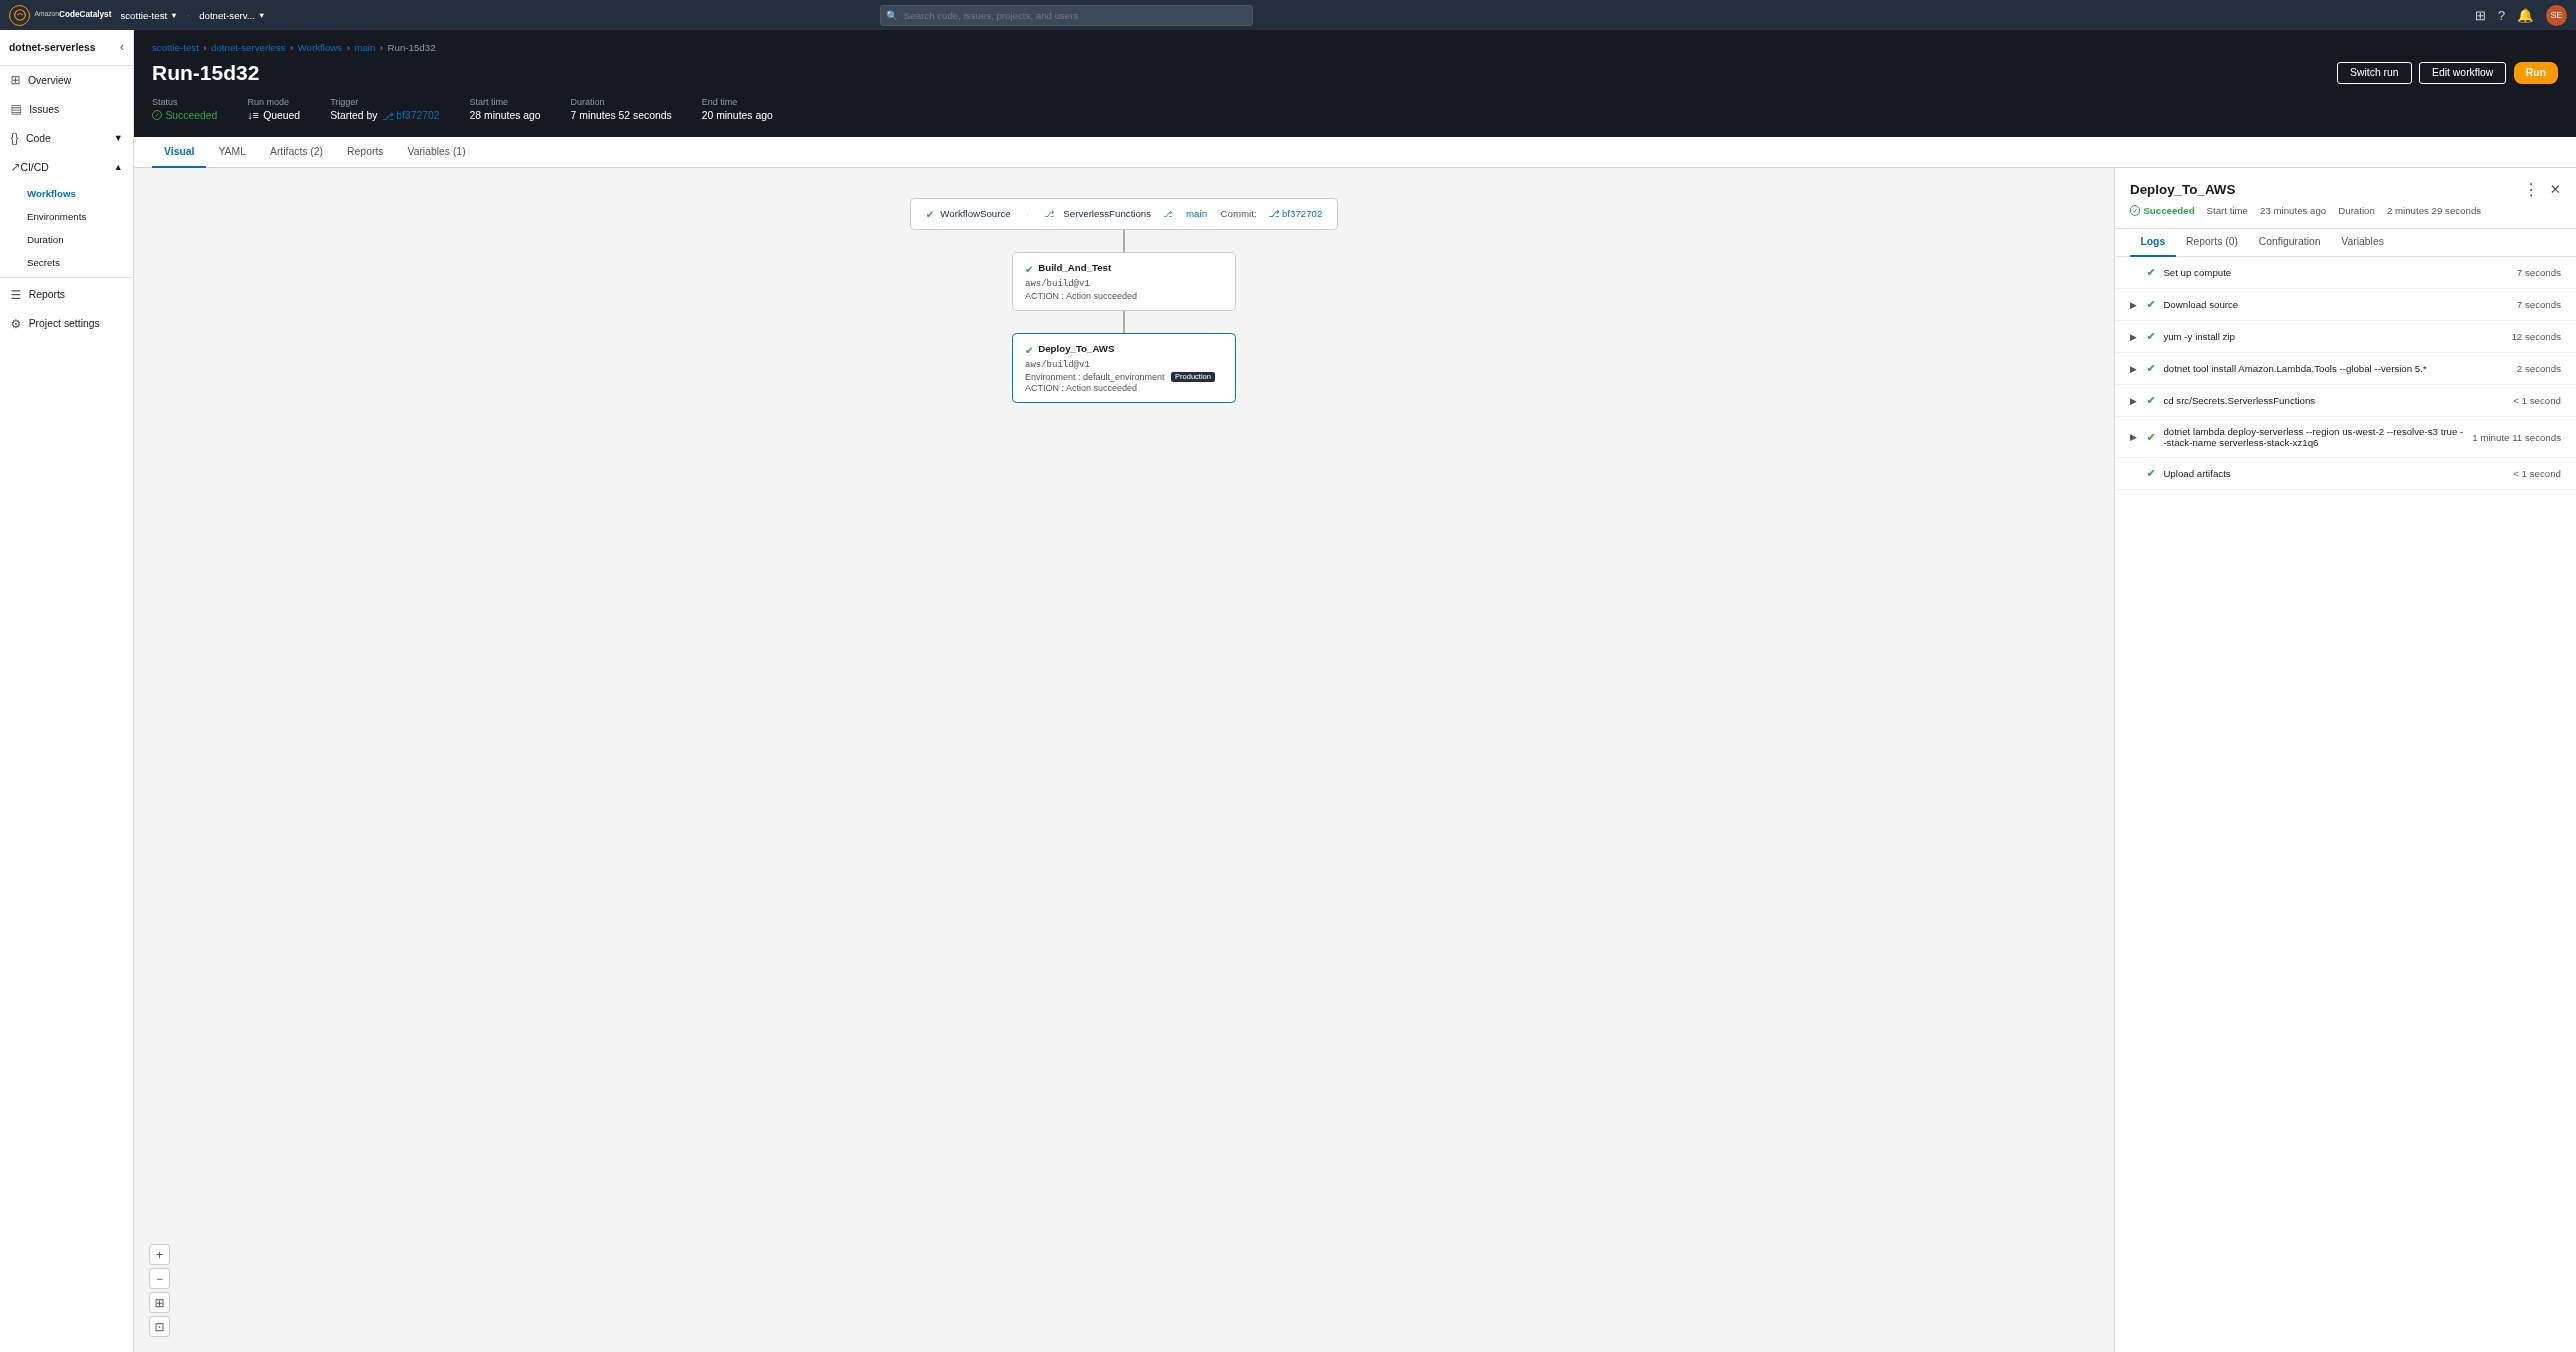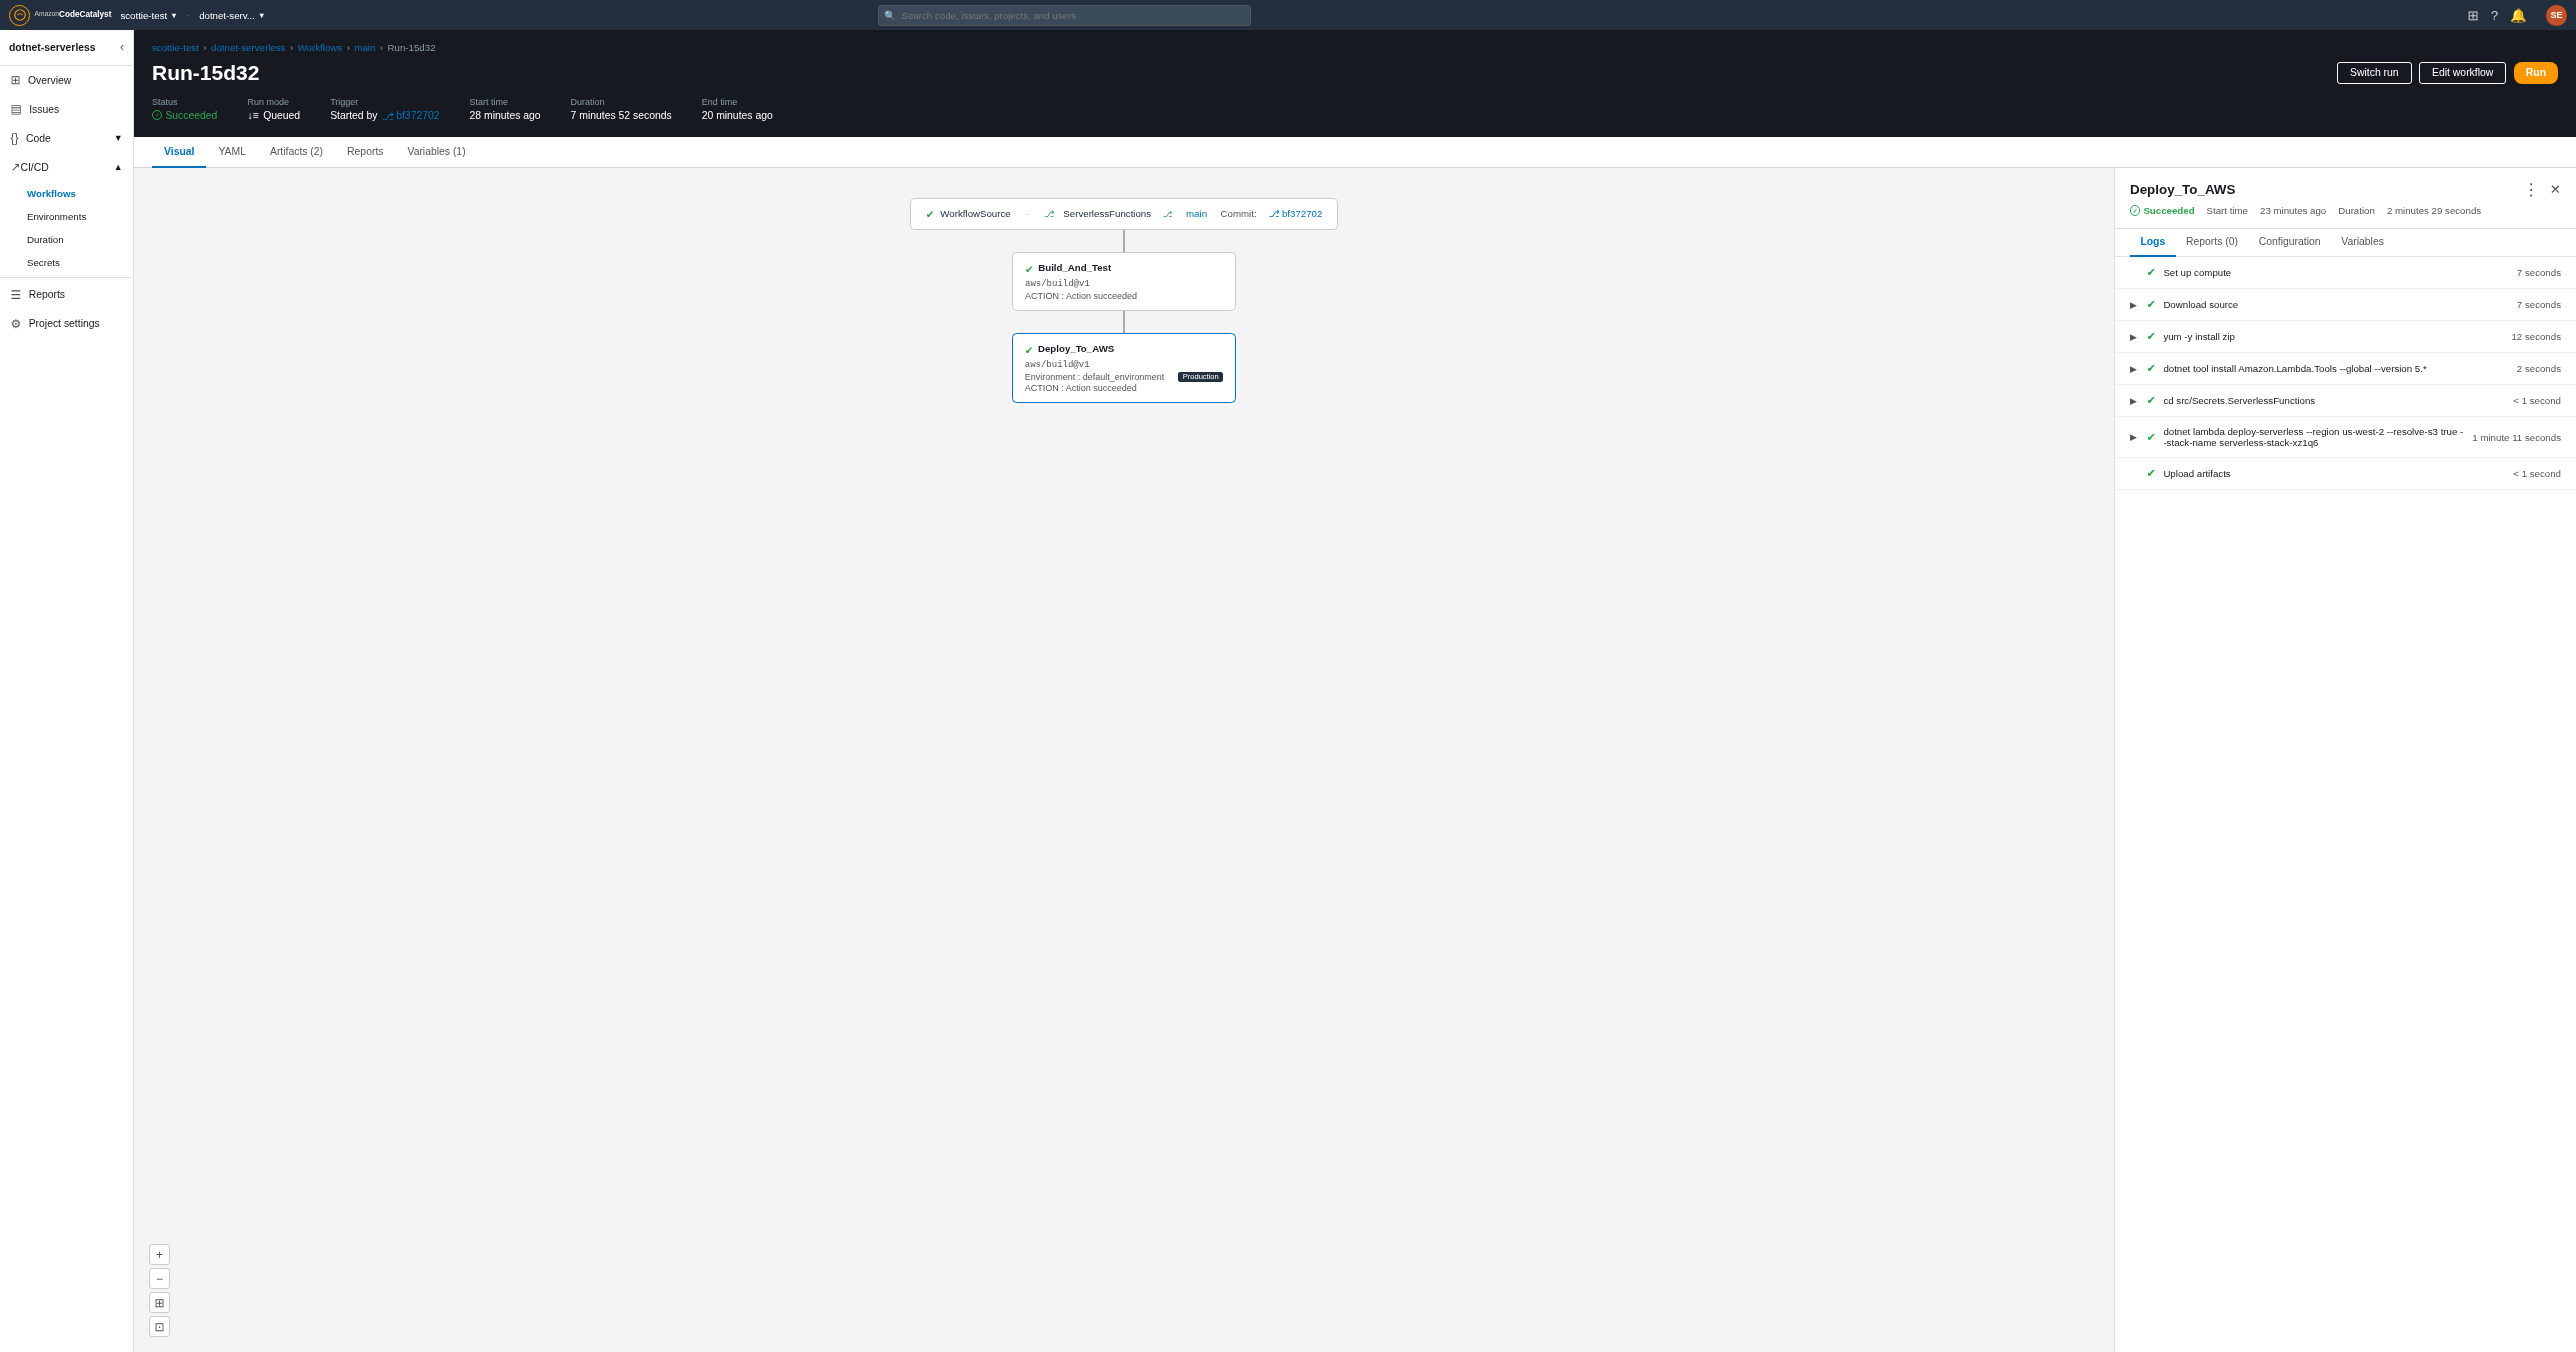--- a/index.html
+++ b/index.html
@@ -12,21 +12,21 @@
     }
     .top-nav-logo { display: flex; align-items: center; gap: 4.5px; font-size: 8.2px; color: #fff; }
     .top-nav-logo-circle { width: 21px; height: 21px; border-radius: 50%; border: 1.5px solid #ff9900; display: flex; align-items: center; justify-content: center; font-size: 6px; }
     .top-nav-project { display: flex; align-items: center; gap: 3px; font-size: 9.7px; color: #fff; cursor: pointer; }
     .top-nav-search { flex: 1; max-width: 373px; margin: 0 auto; }
     .top-nav-search input { width: 100%; height: 21px; border-radius: 3px; border: 0.7px solid #555; background: #3a4a5a; color: #ccc; padding: 0 7.5px 0 22.4px; font-size: 9.7px; }
     .search-wrap { position: relative; }
     .search-wrap .search-icon-pos { position: absolute; left: 6px; top: 50%; transform: translateY(-50%); color: #aaa; font-size: 9.7px; }
     .top-nav-actions { display: flex; align-items: center; gap: 12px; margin-left: auto; }
     .top-nav-icon { color: #ccc; font-size: 13.4px; cursor: pointer; }
-    .top-nav-avatar { width: 21px; height: 21px; border-radius: 50%; background: #c7522a; color: #fff; display: flex; align-items: center; justify-content: center; font-size: 9px; font-weight: bold; cursor: pointer; margin-left: 7px; }
+    .top-nav-avatar { width: 21px; height: 21px; border-radius: 50%; background: #c7522a; color: #fff; display: flex; align-items: center; justify-content: center; font-size: 9px; font-weight: normal; cursor: pointer; }
 
     
     .app-layout { display: flex; height: calc(100vh - 30px); }
 
     
     .sidebar { width: 134px; background: #fff; border-right: 0.7px solid #e0e0e0; display: flex; flex-direction: column; flex-shrink: 0; }
     .sidebar-header { display: flex; align-items: center; justify-content: space-between; padding: 10.4px 9px; border-bottom: 0.7px solid #e0e0e0; }
     .sidebar-title { font-size: 10.4px; font-weight: 700; color: #16191f; }
     .sidebar-collapse-btn { color: #555; cursor: pointer; font-size: 12px; }
     .sidebar-item { display: flex; align-items: center; gap: 7.5px; padding: 7.5px 10.4px; cursor: pointer; color: #16191f; font-size: 10.4px; }
@@ -67,21 +67,21 @@
     .visual-area { display: flex; flex: 1; overflow: hidden; }
     .workflow-canvas { flex: 1; background: #f4f4f4; position: relative; overflow: hidden; }
     .canvas-inner { padding: 30px; display: flex; flex-direction: column; align-items: center; gap: 0; }
     .wf-source-box { background: #fff; border: 0.7px solid #ccc; border-radius: 4.5px; padding: 9px 15px; display: flex; align-items: center; gap: 9px; min-width: 298px; font-size: 9.7px; }
     .wf-connector { width: 1.5px; height: 22.4px; background: #aaa; margin: 0 auto; }
     .wf-step-box { background: #fff; border: 0.7px solid #ccc; border-radius: 4.5px; padding: 9px 12px; min-width: 224px; font-size: 9px; }
     .wf-step-box.selected { border-color: #0073bb; border-width: 1.5px; }
     .wf-step-title { font-size: 9.7px; font-weight: 600; margin-bottom: 3px; color: #16191f; }
     .wf-step-sub { color: #555; margin-bottom: 1.5px; font-family: Liberation Mono, monospace; }
     .wf-step-action { color: #555; }
-    .badge-production { background: #232f3e; color: #fff; font-size: 7.5px; padding: 0.7px 4.5px; border-radius: 2.2px; margin-left: 11px; }
+    .badge-production { background: #232f3e; color: #fff; font-size: 7.5px; padding: 0.7px 4.5px; border-radius: 2.2px; margin-left: 3px; }
     .check-green { color: #2ea44f; font-size: 10.4px; }
     .zoom-controls { position: absolute; bottom: 15px; left: 15px; display: flex; flex-direction: column; gap: 3px; }
     .zoom-btn { width: 21px; height: 21px; background: #fff; border: 0.7px solid #ccc; border-radius: 3px; display: flex; align-items: center; justify-content: center; cursor: pointer; font-size: 12px; color: #555; }
 
     
     .detail-panel { width: 462px; background: #fff; border-left: 0.7px solid #e0e0e0; display: flex; flex-direction: column; overflow: hidden; }
     .detail-header { padding: 12px 15px; border-bottom: 0.7px solid #e0e0e0; }
     .detail-title-row { display: flex; align-items: center; justify-content: space-between; margin-bottom: 6px; }
     .detail-title { font-size: 13.4px; font-weight: 700; color: #16191f; }
     .detail-close { cursor: pointer; color: #555; font-size: 13.4px; }

